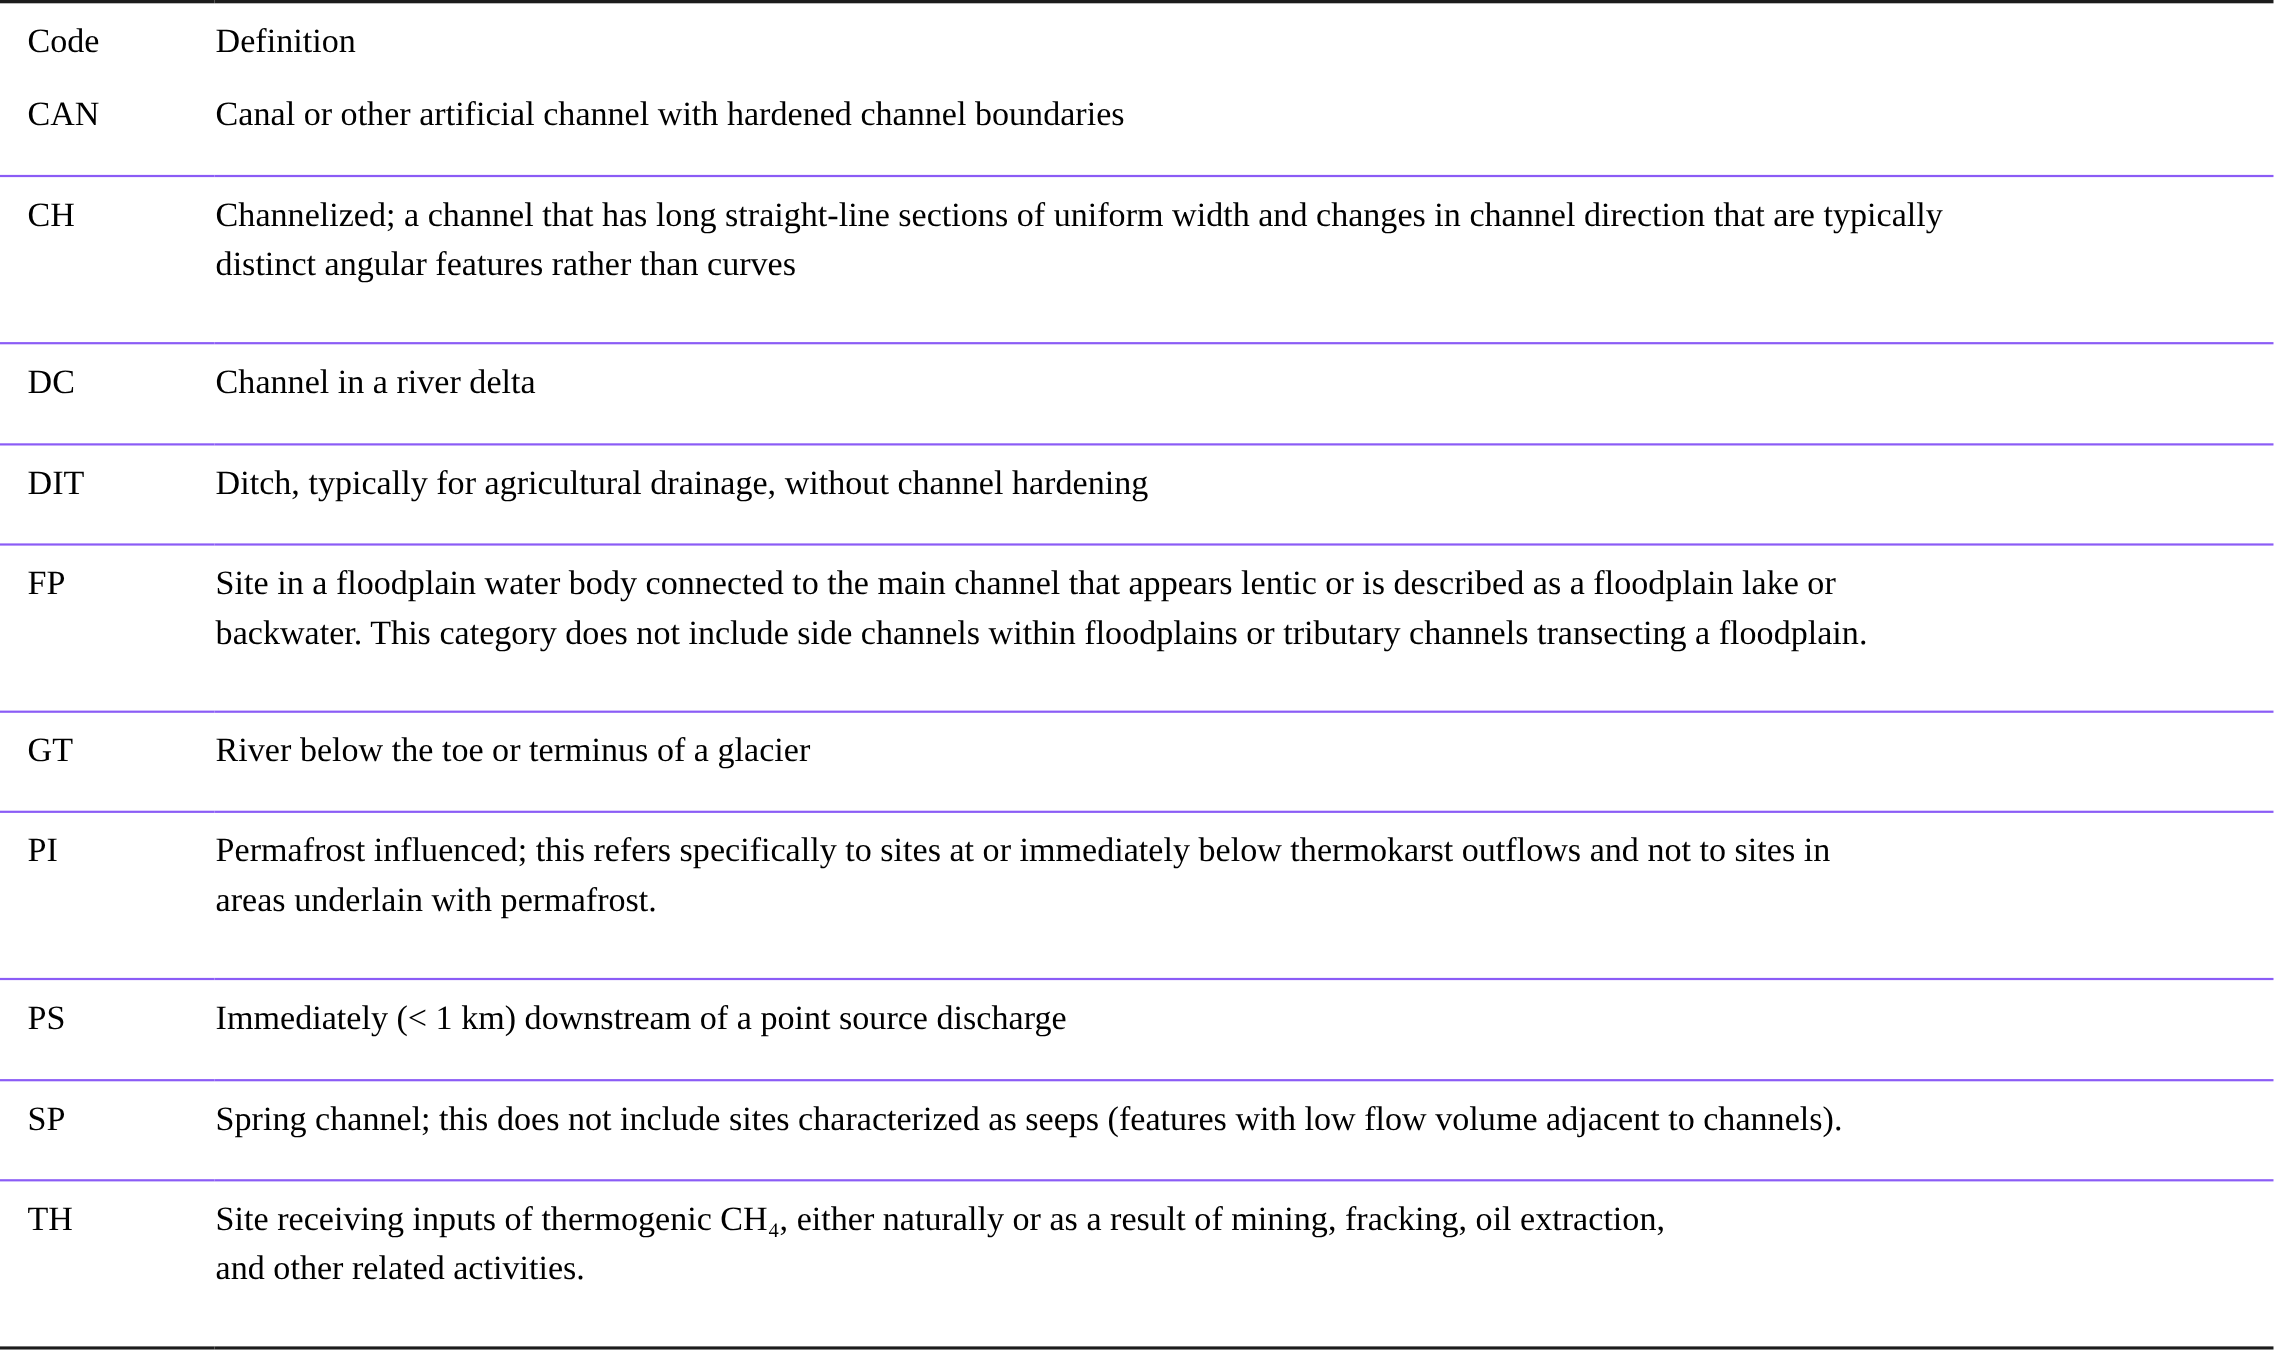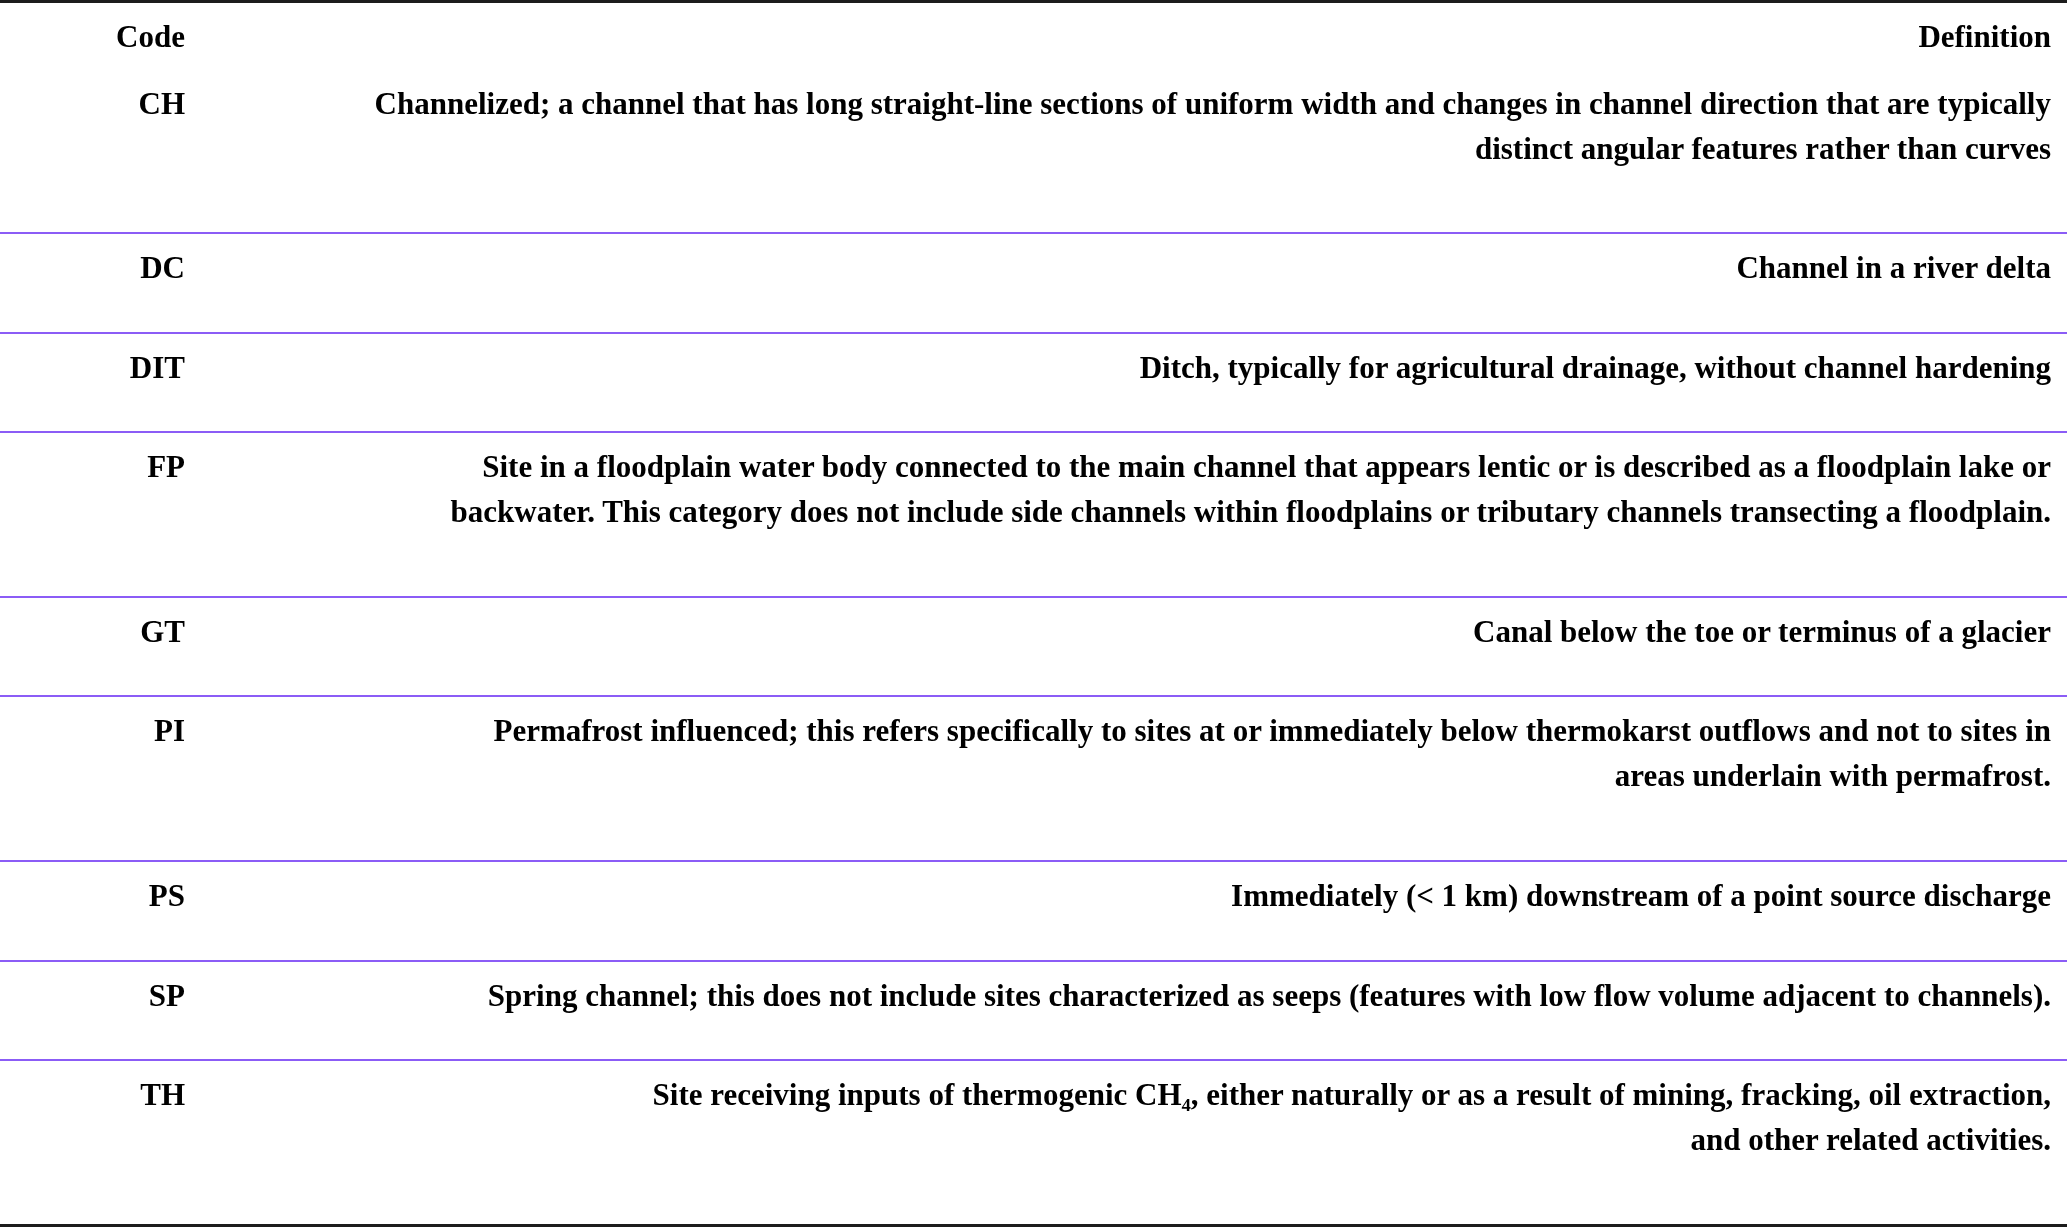--- a/index.html
+++ b/index.html
@@ -25,22 +25,22 @@
     line-height: 45px;
   }
   table.def-table tr {
     border-top: 2px solid #8b5cf6;
   }
   table.def-table tr:first-child {
     border-top: none;
   }
   table.def-table th,
   table.def-table td {
-    font-weight: bold;
-    text-align: right;
+    font-weight: normal;
+    text-align: left;
     vertical-align: top;
     padding-top: 11px;
     padding-bottom: 11px;
     margin-left: 40px;
   }
   .code-col {
     width: 160px;
     padding-left: 25px;
     padding-right: 10px;
     white-space: nowrap;
@@ -55,20 +55,24 @@
 
 <div class="page">
   <table class="def-table">
     <thead>
       <tr>
         <th class="code-col">Code</th>
         <th class="def-col">Definition</th>
       </tr>
     </thead>
     <tbody>
+  <tr>
+    <td class="code-col">CAN</td>
+    <td class="def-col">Canal or other artificial channel with hardened channel boundaries</td>
+  </tr>
 
   <tr>
     <td class="code-col">CH</td>
     <td class="def-col">Channelized; a channel that has long straight-line sections of uniform width and changes in channel direction that are typically
 distinct angular features rather than curves</td>
   </tr>
 
   <tr>
     <td class="code-col">DC</td>
     <td class="def-col">Channel in a river delta</td>
@@ -81,21 +85,21 @@
   </tr>
 
   <tr>
     <td class="code-col">FP</td>
     <td class="def-col">Site in a floodplain water body connected to the main channel that appears lentic or is described as a floodplain lake or
 backwater. This category does not include side channels within floodplains or tributary channels transecting a floodplain.</td>
   </tr>
 
   <tr>
     <td class="code-col">GT</td>
-    <td class="def-col">Canal below the toe or terminus of a glacier</td>
+    <td class="def-col">River below the toe or terminus of a glacier</td>
   </tr>
 
 
   <tr>
     <td class="code-col">PI</td>
     <td class="def-col">Permafrost influenced; this refers specifically to sites at or immediately below thermokarst outflows and not to sites in
 areas underlain with permafrost.</td>
   </tr>
 
   <tr>

